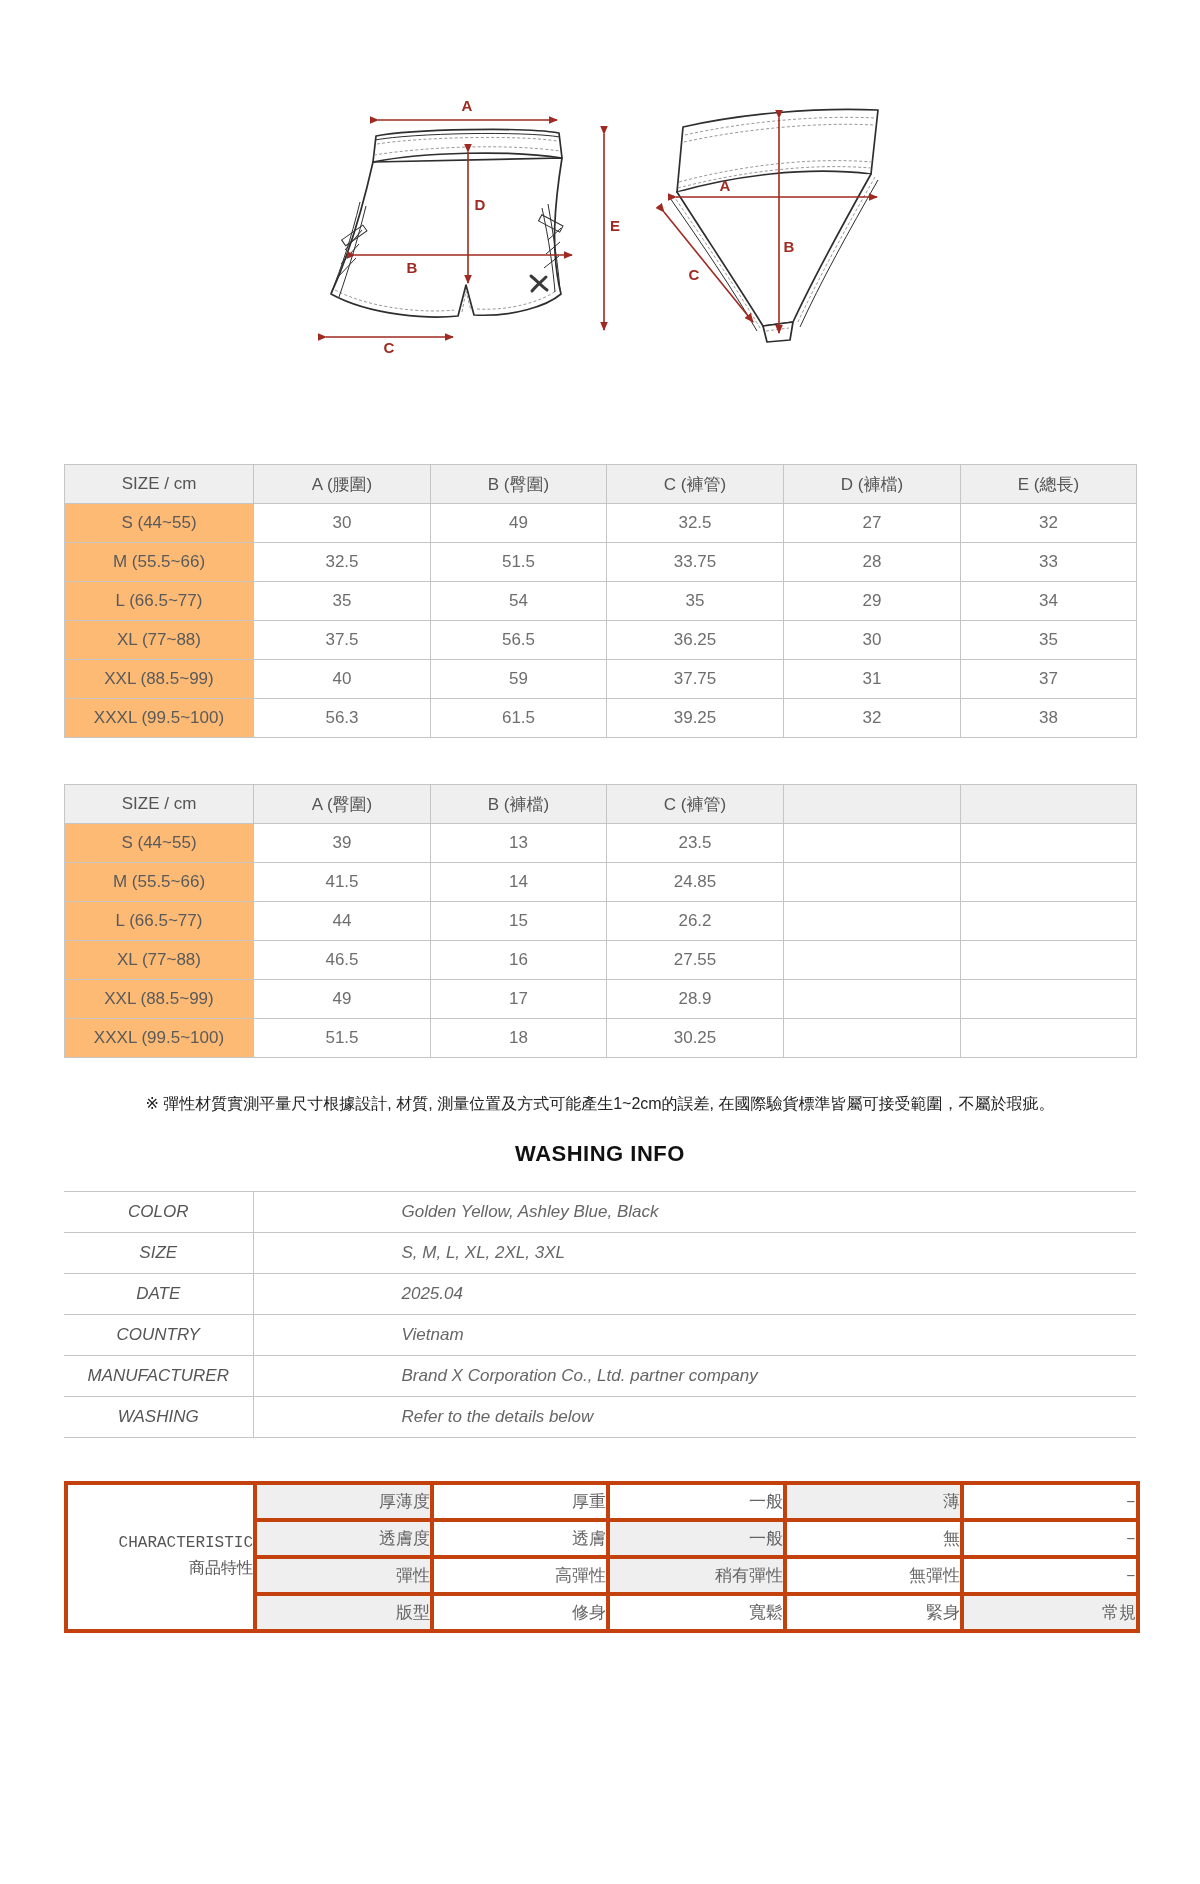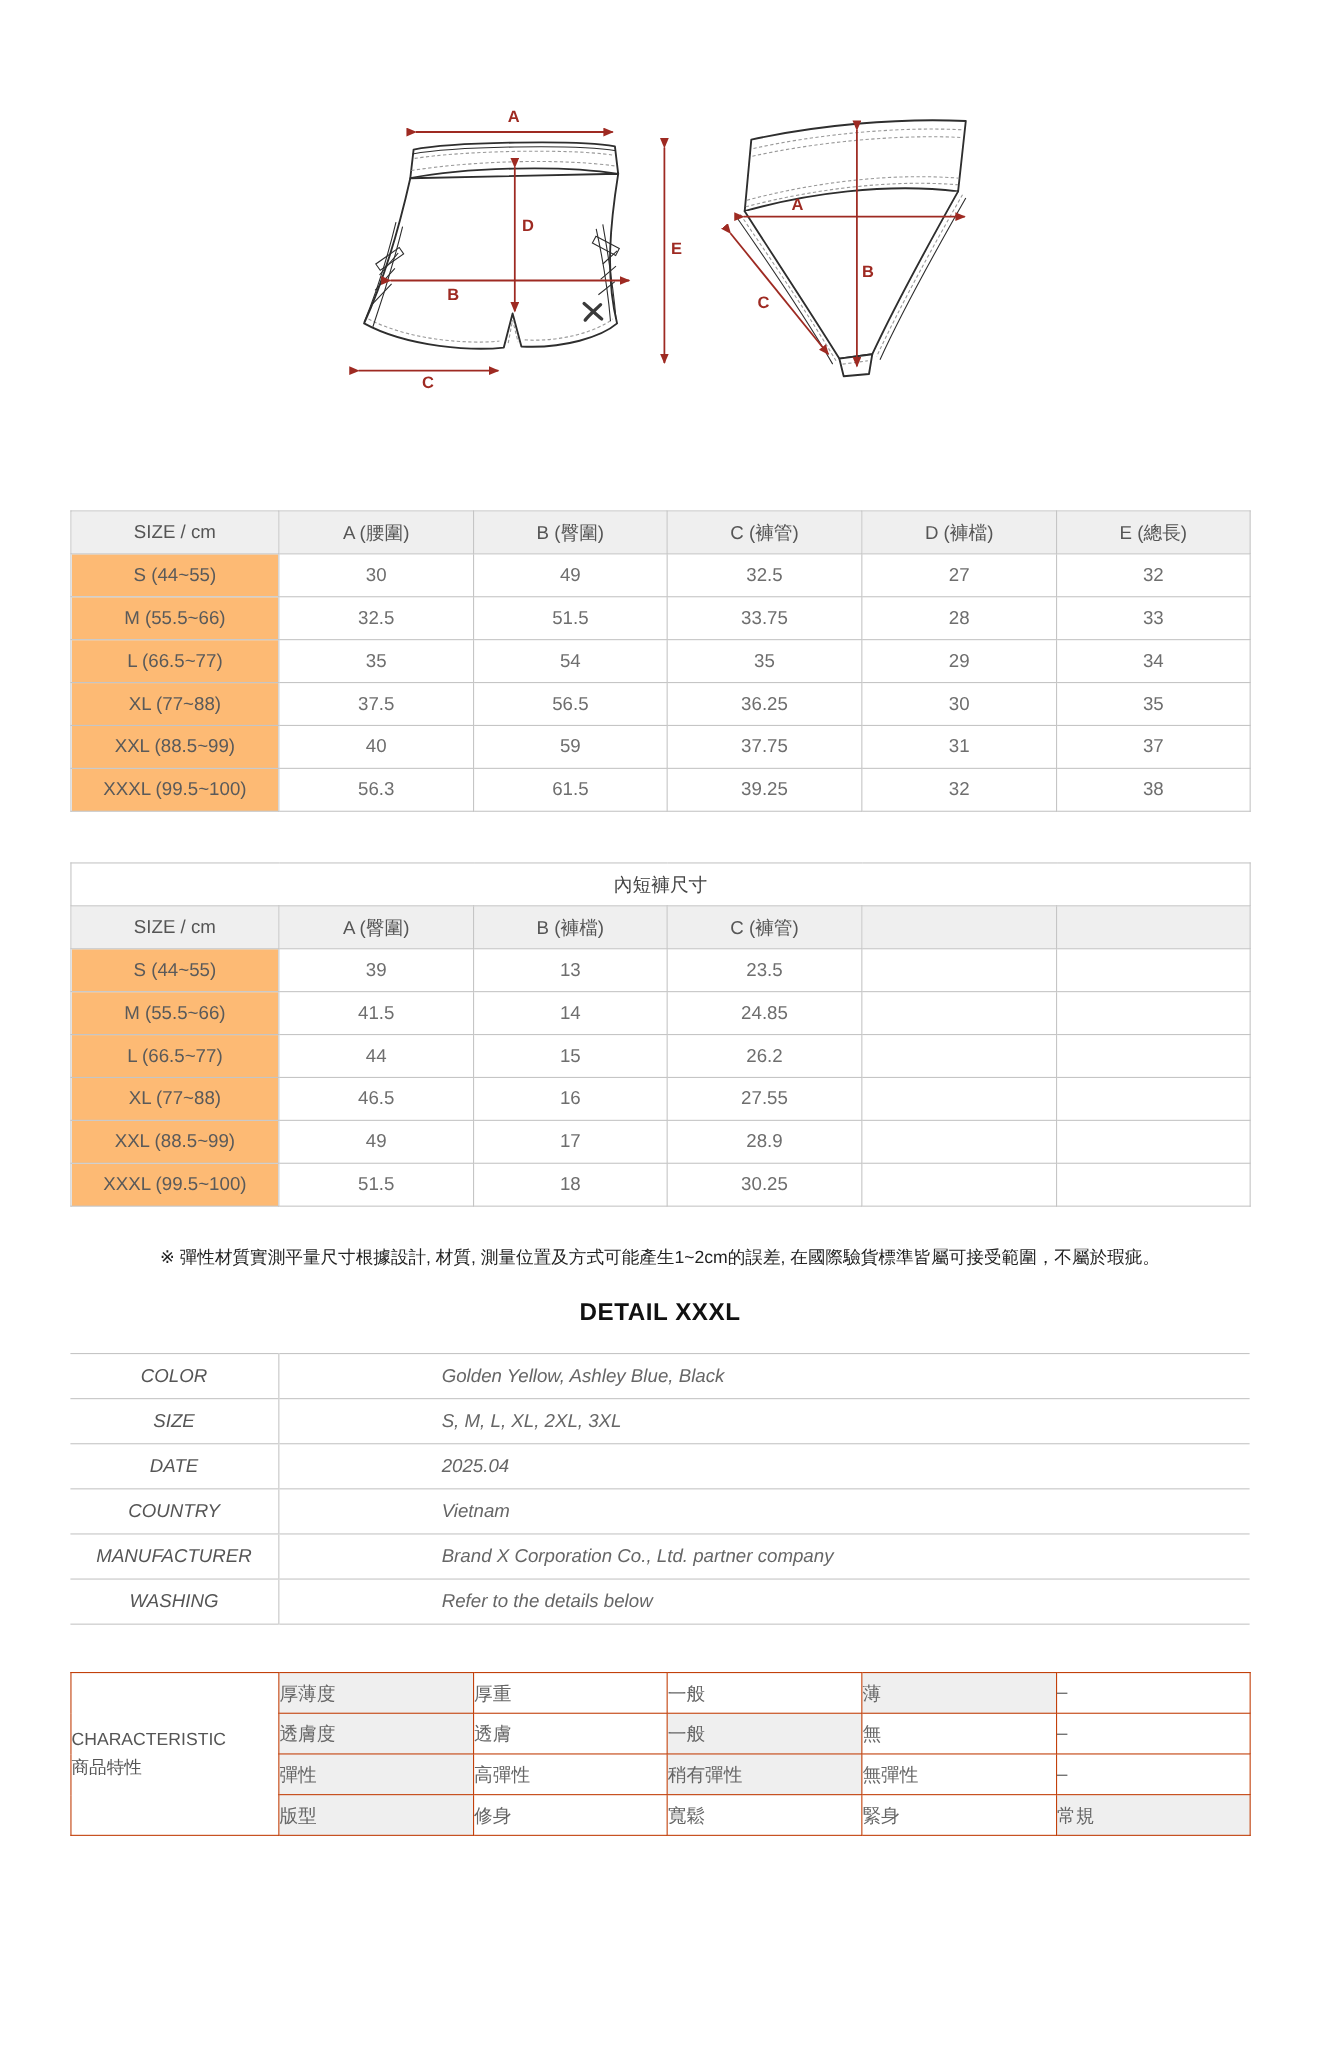--- a/index.html
+++ b/index.html
@@ -36,22 +36,22 @@
 
   .detail-table { margin-top:24px; }
   .detail-table tr { border-top:1px solid #c5c5c5;font-style:italic; }
   .detail-table tr:last-child { border-bottom:1px solid #c5c5c5; }
   .detail-table td { height:41px; vertical-align:middle; font-size:17px; }
   .detail-table tr.tall td { height:72px; }
   .detail-table .dlabel { border-right:1px solid #c5c5c5; text-align:center; color:#555; }
   .detail-table .dvalue { text-align:left; padding-left:148px; color:#666; white-space:pre-line; line-height:1.55;margin-left:28px; }
 
   .char-table { margin-top:43px; }
-  .char-table td { border:1px solid #c2410c; height:37px; text-align:left; vertical-align:middle;
-                   font-size:17px; color:#666; }
+  .char-table td { border:4px solid #c2410c; height:37px; text-align:right; vertical-align:middle;
+                   font-size:17px; color:#666;font-family:Liberation Mono, monospace; }
   .char-table .main-label { background:#fff; color:#555; font-size:16px; line-height:1.6; }
   .char-table .sub { background:#efefef; }
   .char-table .sel { background:#efefef; }
 </style>
 </head>
 <body>
 
 <div class="page">
   <div class="content">
 
@@ -203,23 +203,20 @@
     <table class="size-table mt46">
       <colgroup>
           <col style="width:189px">
           <col style="width:177px">
           <col style="width:176px">
           <col style="width:177px">
           <col style="width:177px">
           <col style="width:176px">
         </colgroup>
       <thead>
-        <tr>
-          <td class="t-title" colspan="6">內短褲尺寸</td>
-        </tr>
         <tr class="head-row">
             <td class="hd">SIZE / cm</td>
             <td class="hd">A (臀圍)</td>
             <td class="hd">B (褲檔)</td>
             <td class="hd">C (褲管)</td>
             <td class="hd"></td>
             <td class="hd"></td>
           </tr>
       </thead>
       <tbody>
@@ -269,21 +266,21 @@
             <td>18</td>
             <td>30.25</td>
             <td></td>
             <td></td>
           </tr>
         </tbody>
     </table>
 
     <div class="note">※ 彈性材質實測平量尺寸根據設計, 材質, 測量位置及方式可能產生1~2cm的誤差, 在國際驗貨標準皆屬可接受範圍，不屬於瑕疵。</div>
 
-    <div class="big-title detail-info-title">DETAIL XXXL</div>
+    <div class="big-title detail-info-title">WASHING INFO</div>
 
     <table class="detail-table">
       <colgroup>
           <col style="width:189px">
           <col style="width:883px">
         </colgroup>
       <tbody>
           <tr>
             <td class="dlabel">COLOR</td>
             <td class="dvalue">Golden Yellow, Ashley Blue, Black</td>

